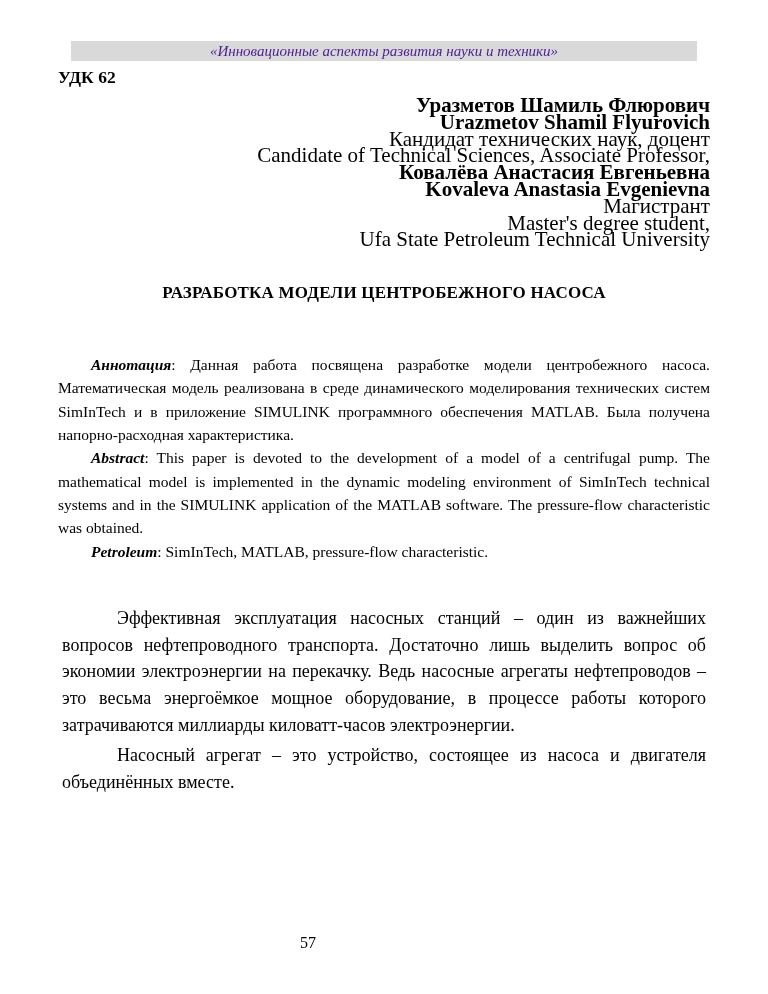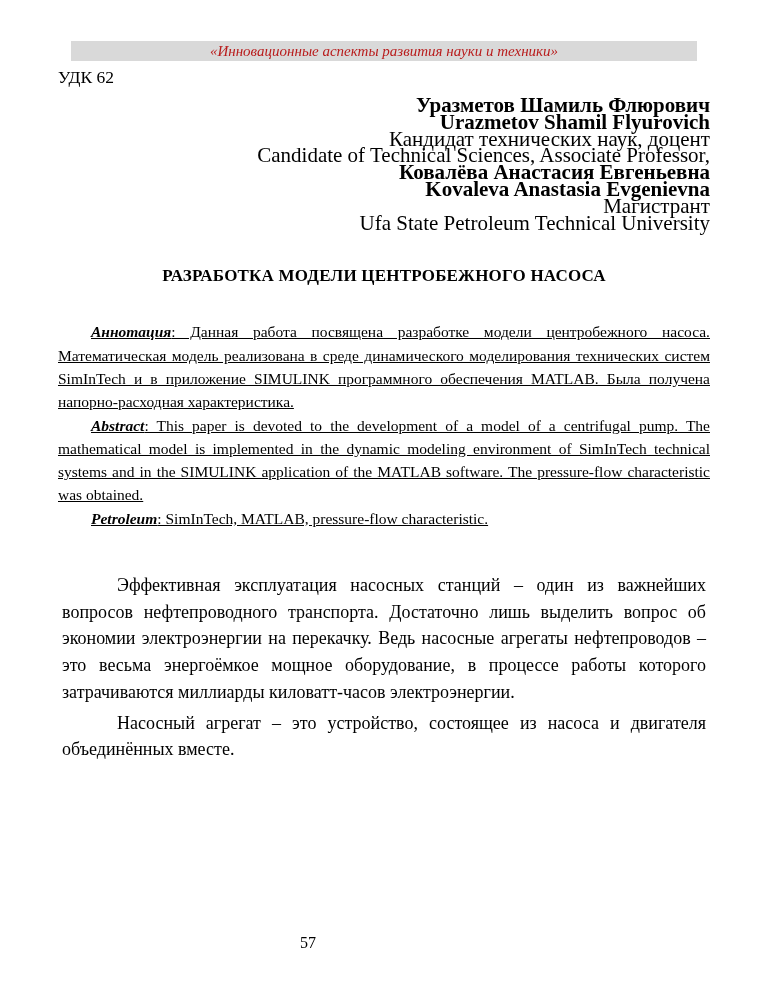--- a/index.html
+++ b/index.html
@@ -17,50 +17,49 @@
     box-sizing:border-box;
   }
   .header-bar {
     margin:0 13px;
     background:#d9d9d9;
     text-align:center;
     font-style:italic;
     font-size:15px;
     line-height:20px;
     height:20px;
-    color:#b91c1c;
+    color:#4c1d95;
   }
   .udc {
     margin-top:6px;
-    font-weight:normal;
+    font-weight:bold;
     font-size:17.5px;
     line-height:20px;
   }
   .authors {
     margin-top:10px;
     text-align:right;
     font-size:21px;
     line-height:16.8px;
   }
   .authors .bold { font-weight:bold; }
   .title {
     text-align:center;
     font-weight:bold;
     font-size:17px;
     line-height:20px;
     letter-spacing:0.2px;
   }
   .title-ru { margin-top:35px; }
   .title-en { margin-top:34px; }
   .abstract {
-    margin-top:34px;
+    margin-top:50px;
     font-size:15.5px;
     line-height:23.3px;
     text-align:justify;
-    text-decoration:underline;
   }
   .abstract p { margin:0; text-indent:33px; }
   .lead { font-weight:bold; font-style:italic; }
   .body-text {
     margin-top:42px;
     font-size:18px;
     line-height:26.7px;
     text-align:justify;
   }
   .body-text p { margin:4px; text-indent:55px; }
@@ -82,20 +81,21 @@
   <div class="udc">УДК 62</div>
 
   <div class="authors">
     <div class="bold">Уразметов Шамиль Флюрович</div>
     <div class="bold">Urazmetov Shamil Flyurovich</div>
     <div>Кандидат технических наук, доцент</div>
     <div>Candidate of Technical Sciences, Associate Professor,</div>
     <div class="bold">Ковалёва Анастасия Евгеньевна</div>
     <div class="bold">Kovaleva Anastasia Evgenievna</div>
     <div>Магистрант</div>
+    <div>Master's degree student,</div>
     <div>Ufa State Petroleum Technical University</div>
   </div>
 
   <div class="title title-ru">РАЗРАБОТКА МОДЕЛИ ЦЕНТРОБЕЖНОГО НАСОСА</div>
 
 
   <div class="abstract">
     <p><span class="lead">Аннотация</span><span>: Данная работа посвящена разработке модели центробежного насоса. Математическая модель реализована в среде динамического моделирования технических систем SimInTech и в приложение SIMULINK программного обеспечения MATLAB. Была получена напорно-расходная характеристика.</span></p>
     <p><span class="lead">Abstract</span><span>: This paper is devoted to the development of a model of a centrifugal pump. The mathematical model is implemented in the dynamic modeling environment of SimInTech technical systems and in the SIMULINK application of the MATLAB software. The pressure-flow characteristic was obtained.</span></p>
     <p><span class="lead">Petroleum</span><span>: SimInTech, MATLAB, pressure-flow characteristic.</span></p>

